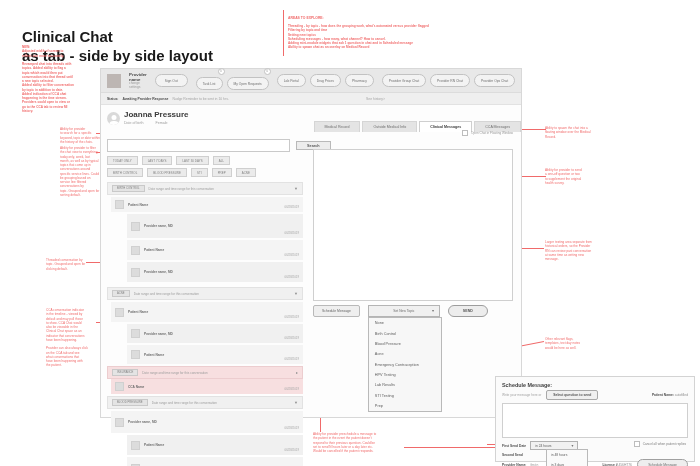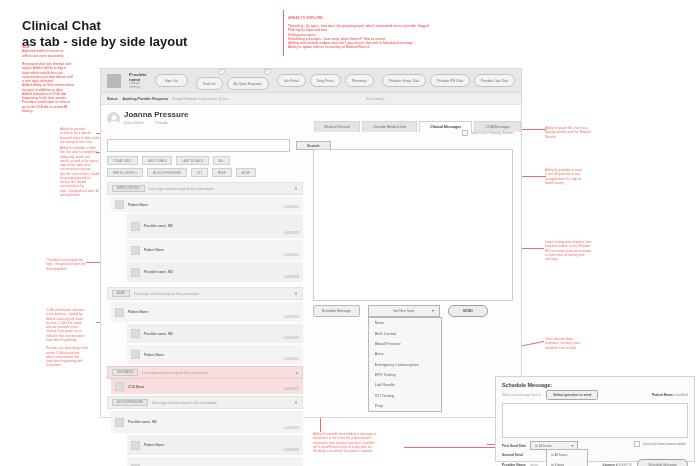--- a/index.html
+++ b/index.html
@@ -8,22 +8,22 @@
     background:#ffffff;
     font-family:"Liberation Sans", sans-serif;
     position:relative;
     overflow:hidden;
     color:#333;
   }
   .abs{position:absolute;}
 
   
   #headline{
-    left:22px;top:18px;width:250px;
-    font-size:13px;font-weight:bold;line-height:1.25;color:#1a1a1a;
+    left:22px;top:28px;width:250px;
+    font-size:15px;font-weight:bold;line-height:1.25;color:#1a1a1a;
   }
 
   
   .anno{
     color:#f06a6a;font-size:3.1px;line-height:1.38;
     letter-spacing:.01em;white-space:pre-wrap;
   }
   .anno.b{font-weight:bold;}
   .anno-title{color:#f06a6a;font-size:3.4px;font-weight:bold;line-height:1.4;}
   .leader{background:#f06a6a;height:.6px;}

